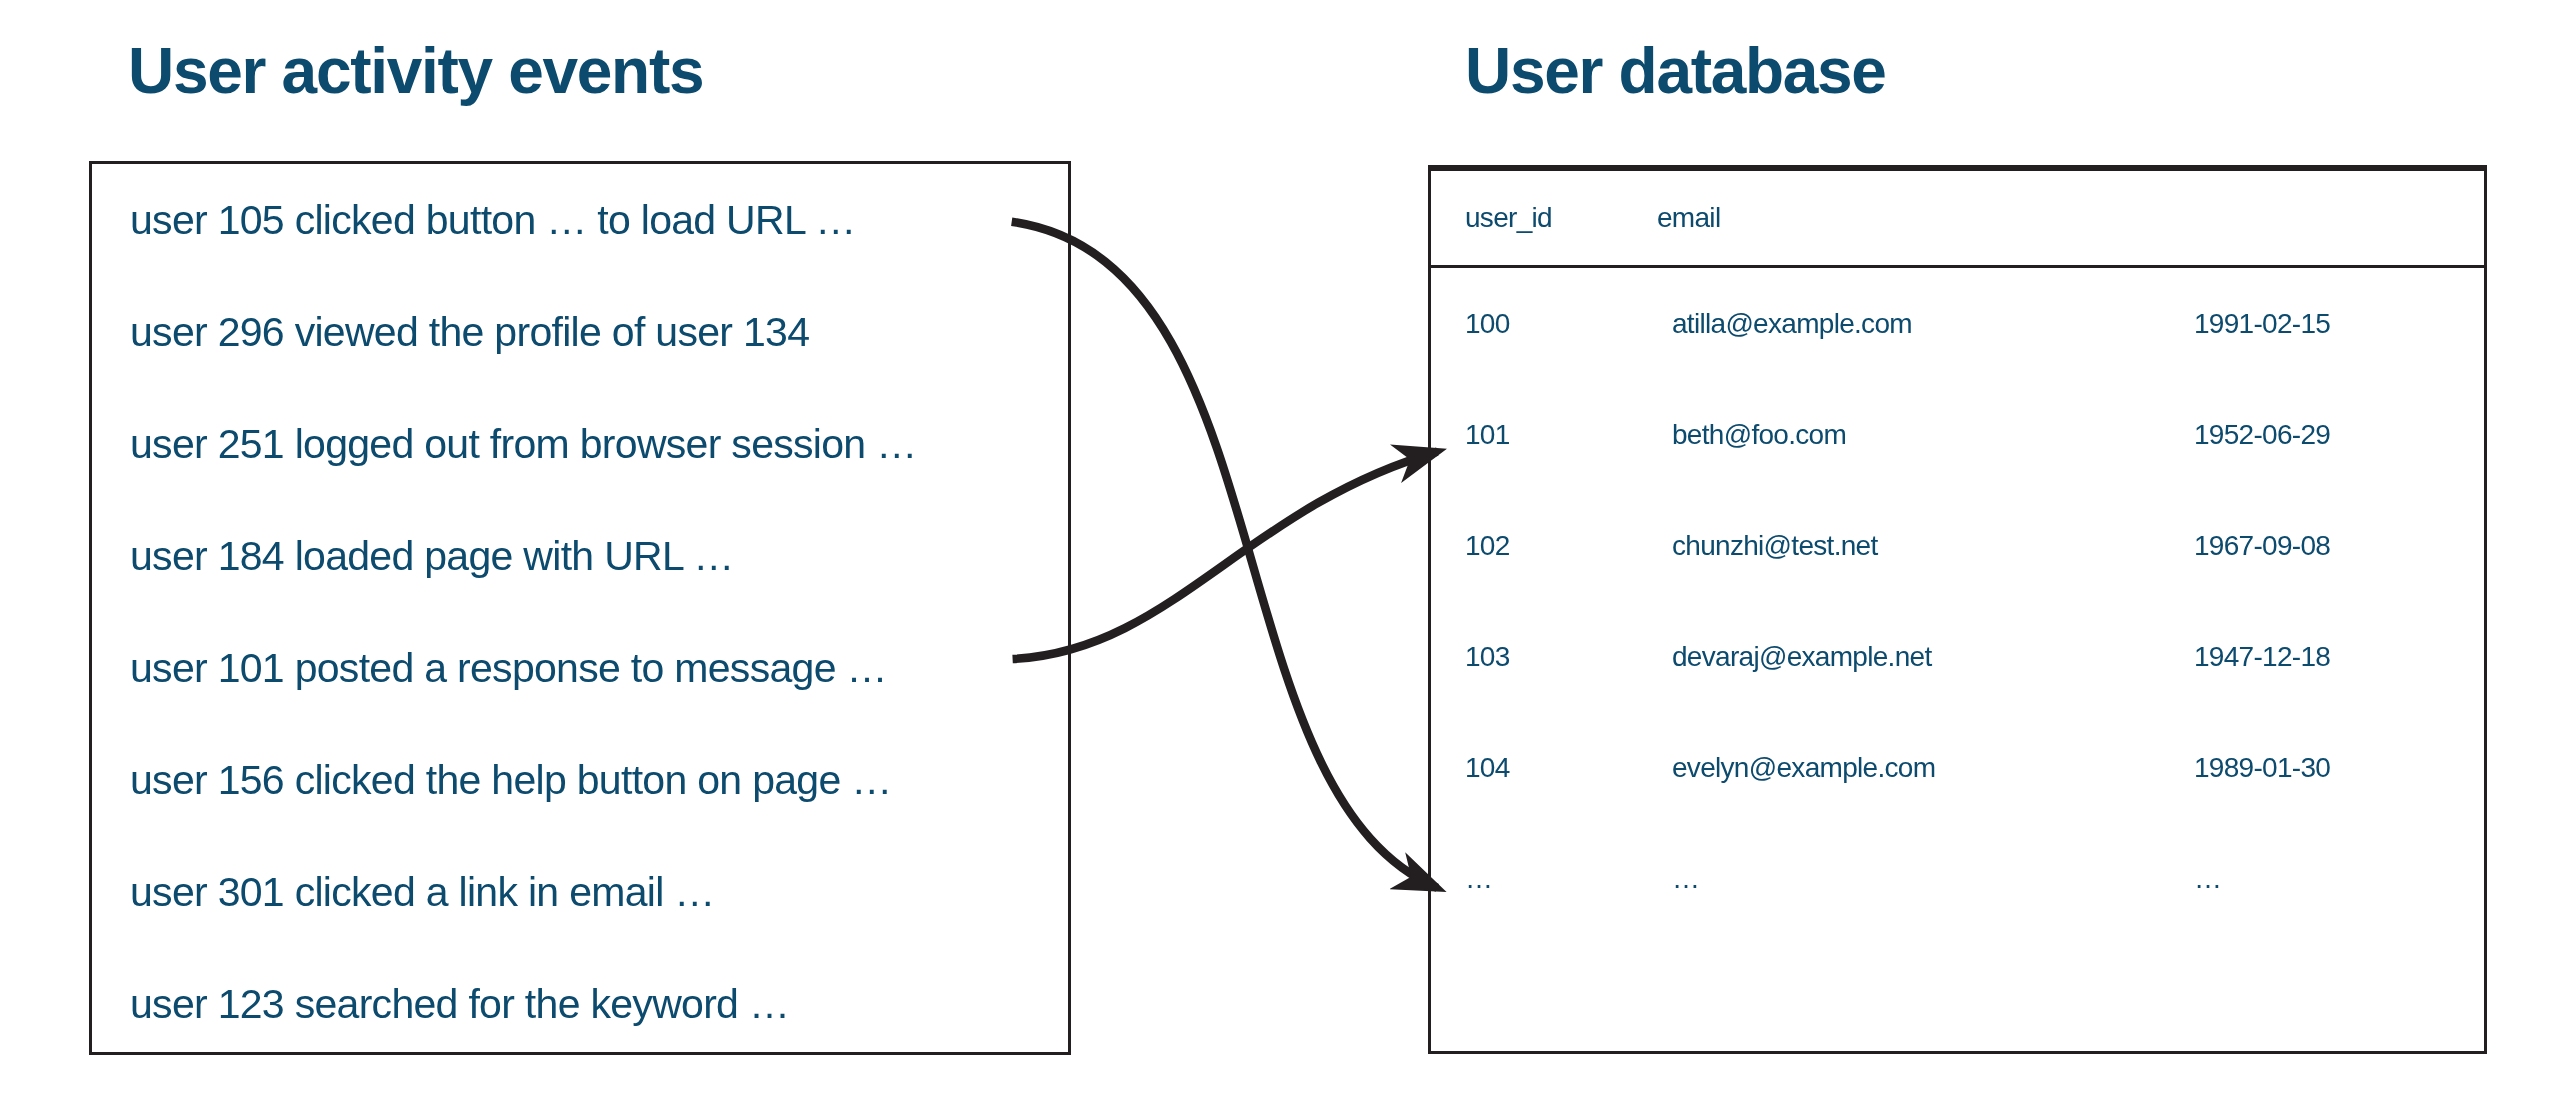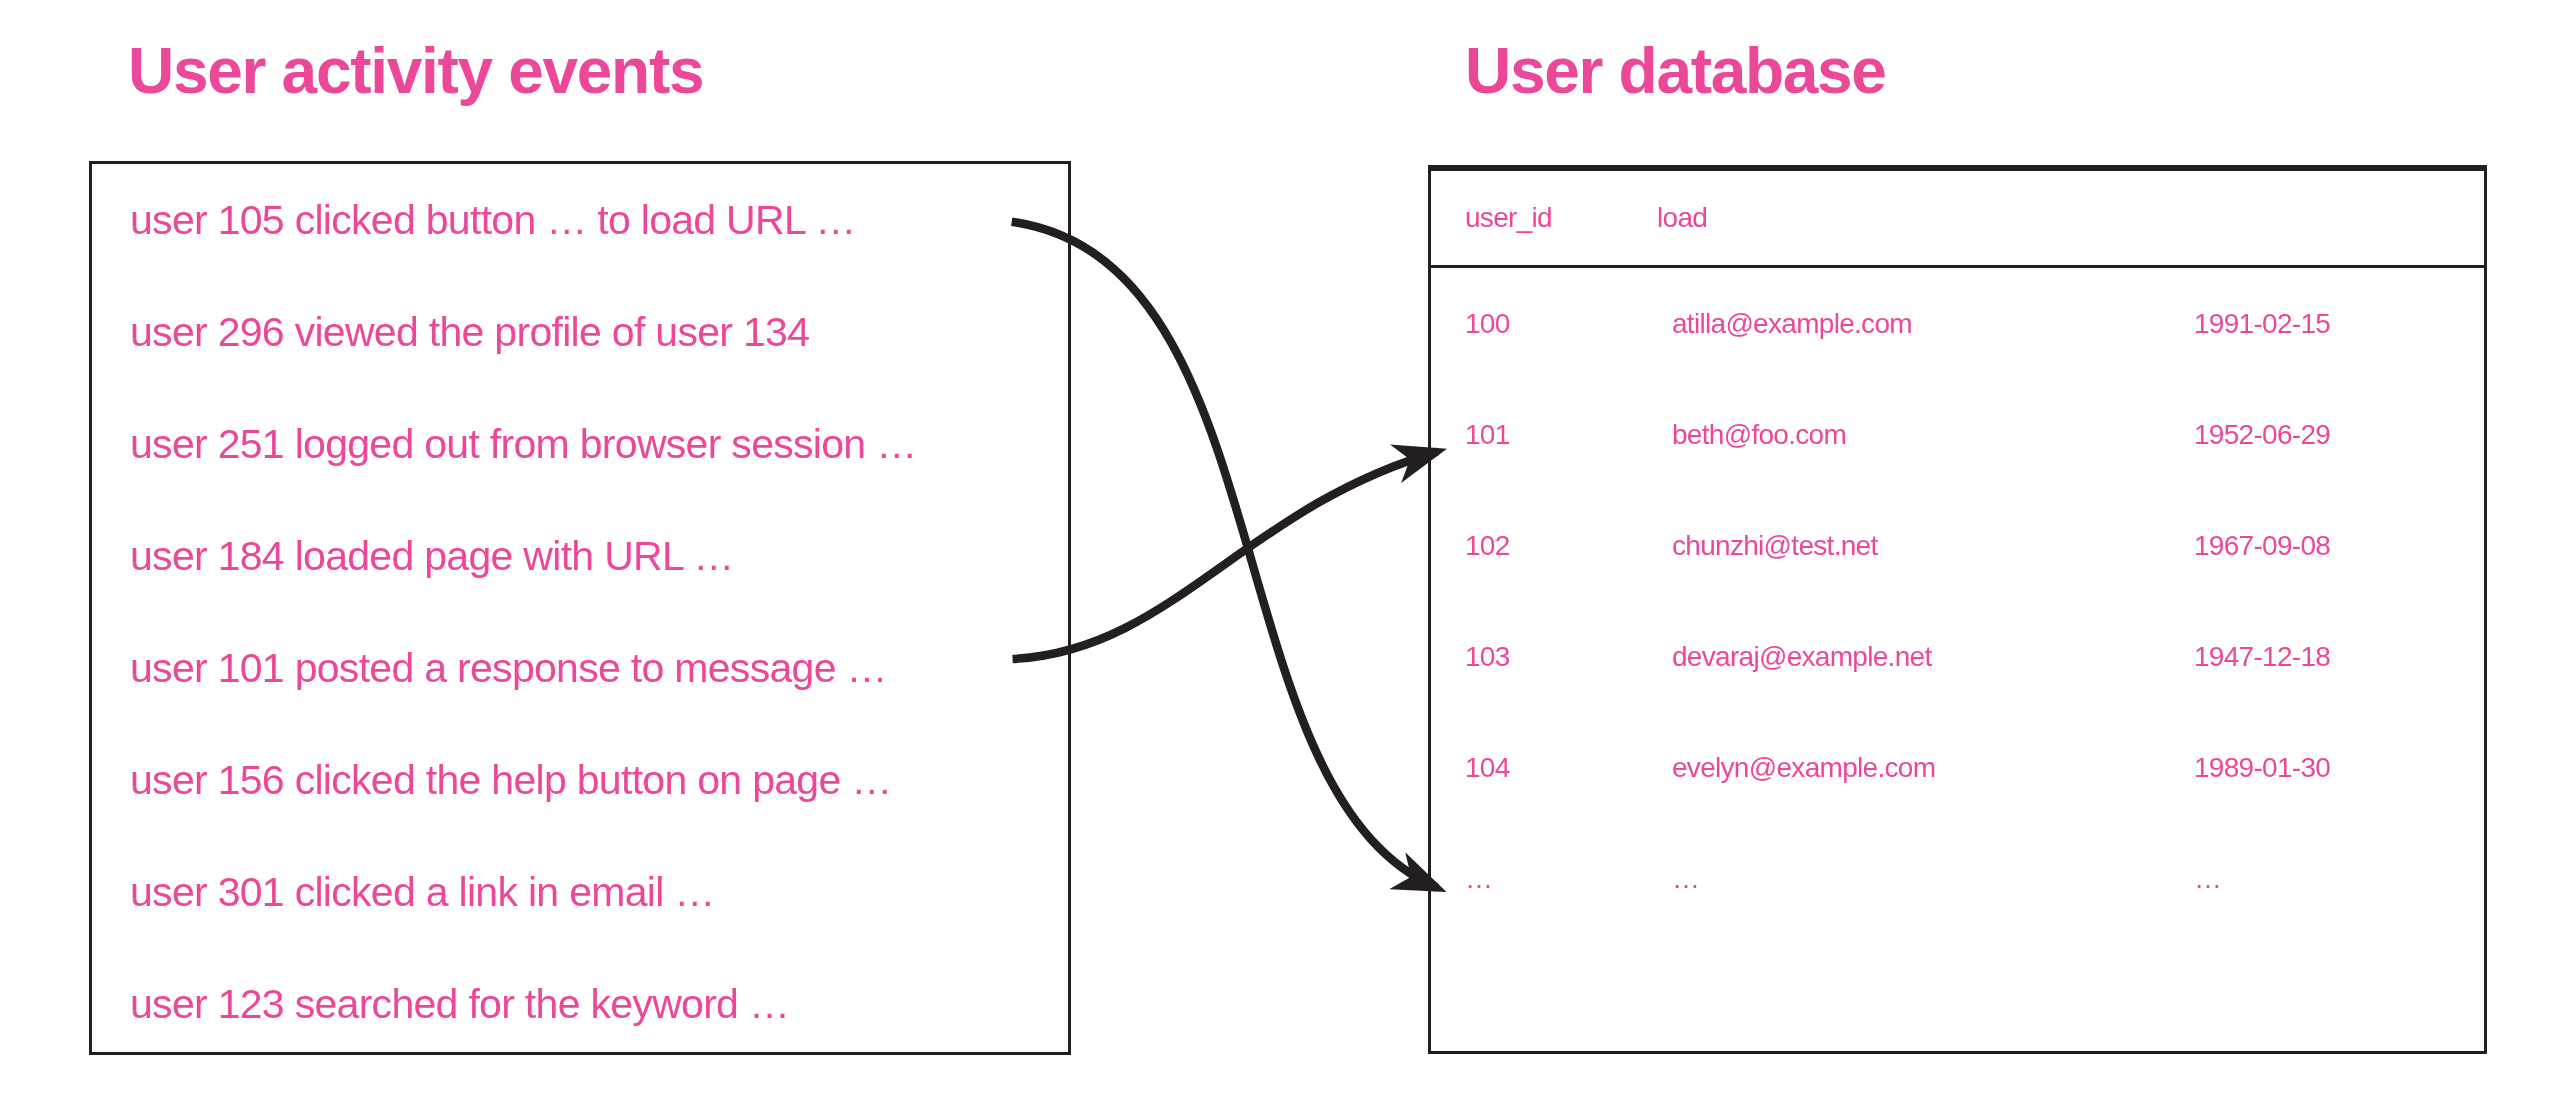--- a/index.html
+++ b/index.html
@@ -6,21 +6,21 @@
     margin: 0;
     padding: 0;
     background: #ffffff;
   }
   #canvas {
     position: relative;
     width: 2576px;
     height: 1107px;
     background: #ffffff;
     font-family: "Liberation Sans", sans-serif;
-    color: #ec4899;
+    color: #0c4a6e;
     overflow: hidden;
   }
   .panel-title {
     position: absolute;
     font-size: 64px;
     font-weight: 600;
     letter-spacing: -1.3px;
     white-space: nowrap;
     line-height: 1;
   }
@@ -99,21 +99,21 @@
       <li>user 101 posted a response to message …</li>
       <li>user 156 clicked the help button on page …</li>
       <li>user 301 clicked a link in email …</li>
       <li>user 123 searched for the keyword …</li>
     </ul>
   </div>
 
   <div class="box" id="db-box">
     <div class="trow" id="db-header">
       <span class="c1">user_id</span>
-      <span class="c2">load</span>
+      <span class="c2">email</span>
     </div>
     <div class="trow drow">
       <span class="c1">100</span>
       <span class="c2">atilla@example.com</span>
       <span class="c3">1991-02-15</span>
     </div>
     <div class="trow drow">
       <span class="c1">101</span>
       <span class="c2">beth@foo.com</span>
       <span class="c3">1952-06-29</span>

